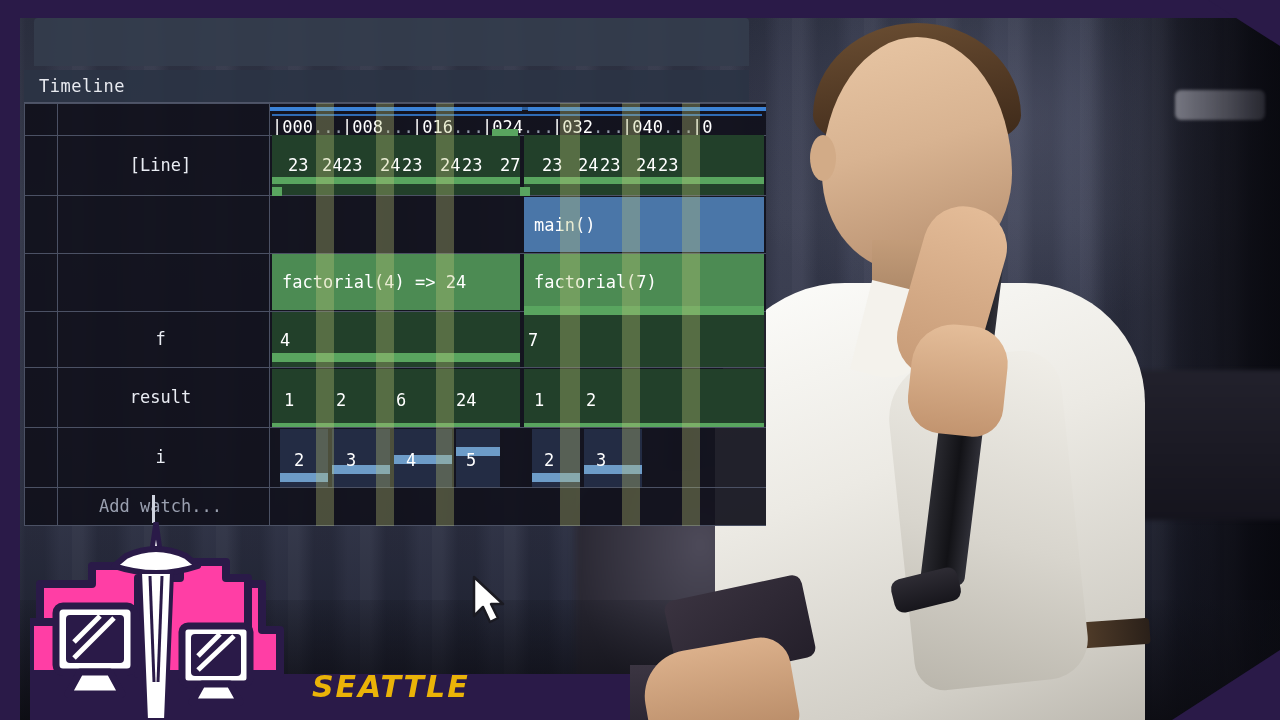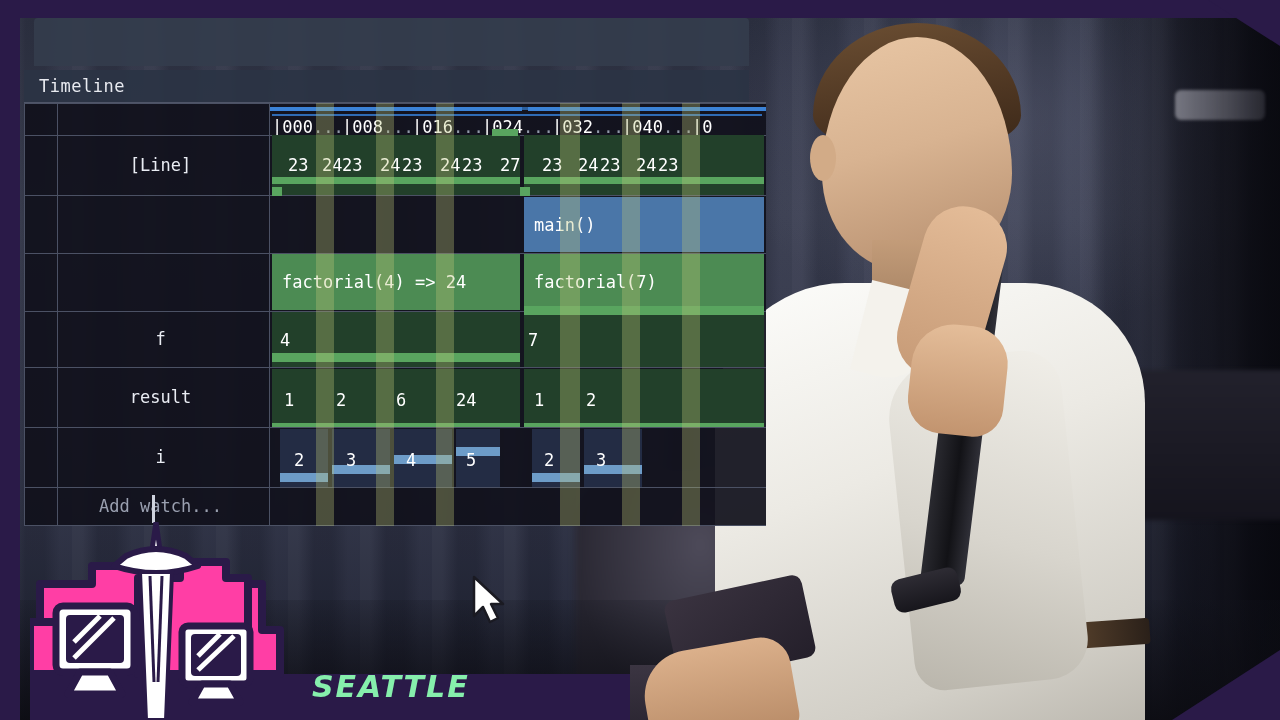--- a/index.html
+++ b/index.html
@@ -246,21 +246,21 @@
   .logo svg { position: absolute; left: 0; top: 0; }
   .hm-word {
     position: absolute; left: 253px; top: 90px;
     font-family: "DejaVu Sans", sans-serif;
     font-weight: 700; font-size: 62px; color: #ffffff; letter-spacing: -1px;
   }
   .hm-sub {
     position: absolute; left: 282px; top: 147px;
     font-family: "DejaVu Sans", sans-serif;
     font-weight: 700; font-style: italic; font-size: 30px;
-    color: #86efac; letter-spacing: 2px;
+    color: #eab308; letter-spacing: 2px;
   }
 
   
   .cursor { position: absolute; }
   .cursor-big { left: 470px; top: 575px; }
   .text-caret {
     position: absolute; left: 152px; top: 494px; width: 3px; height: 28px;
     background: #cfd3de;
   }
 

